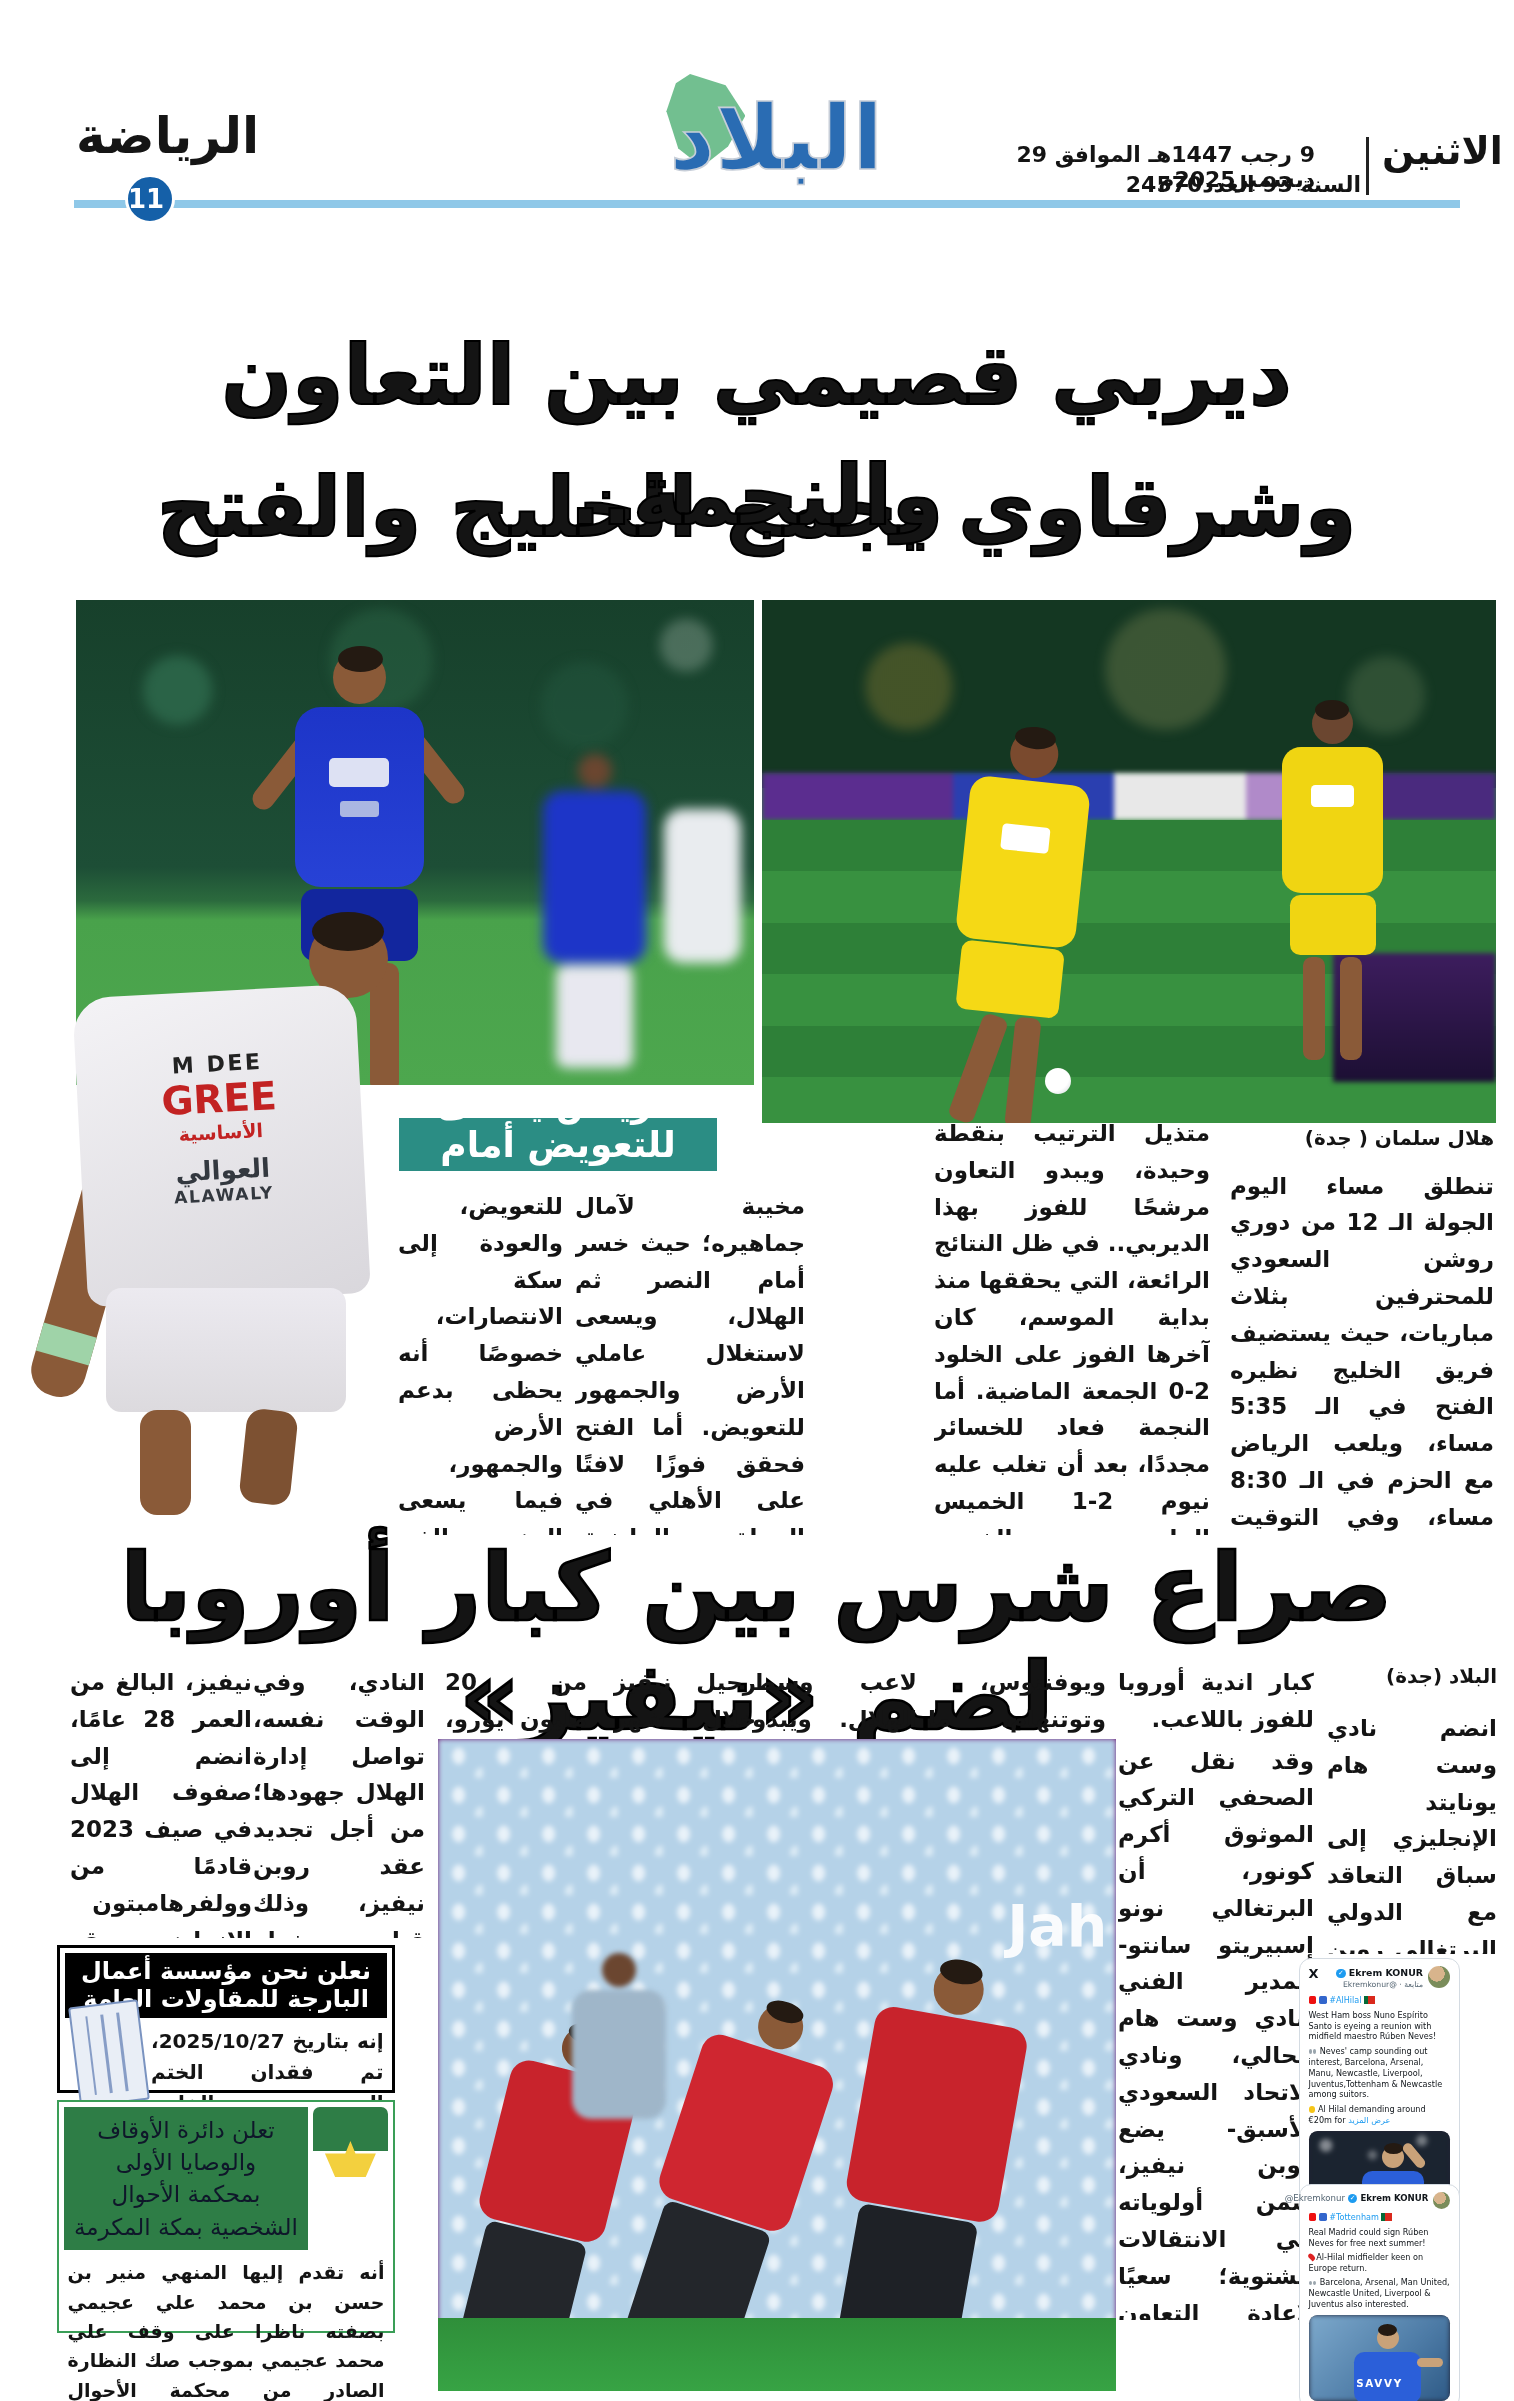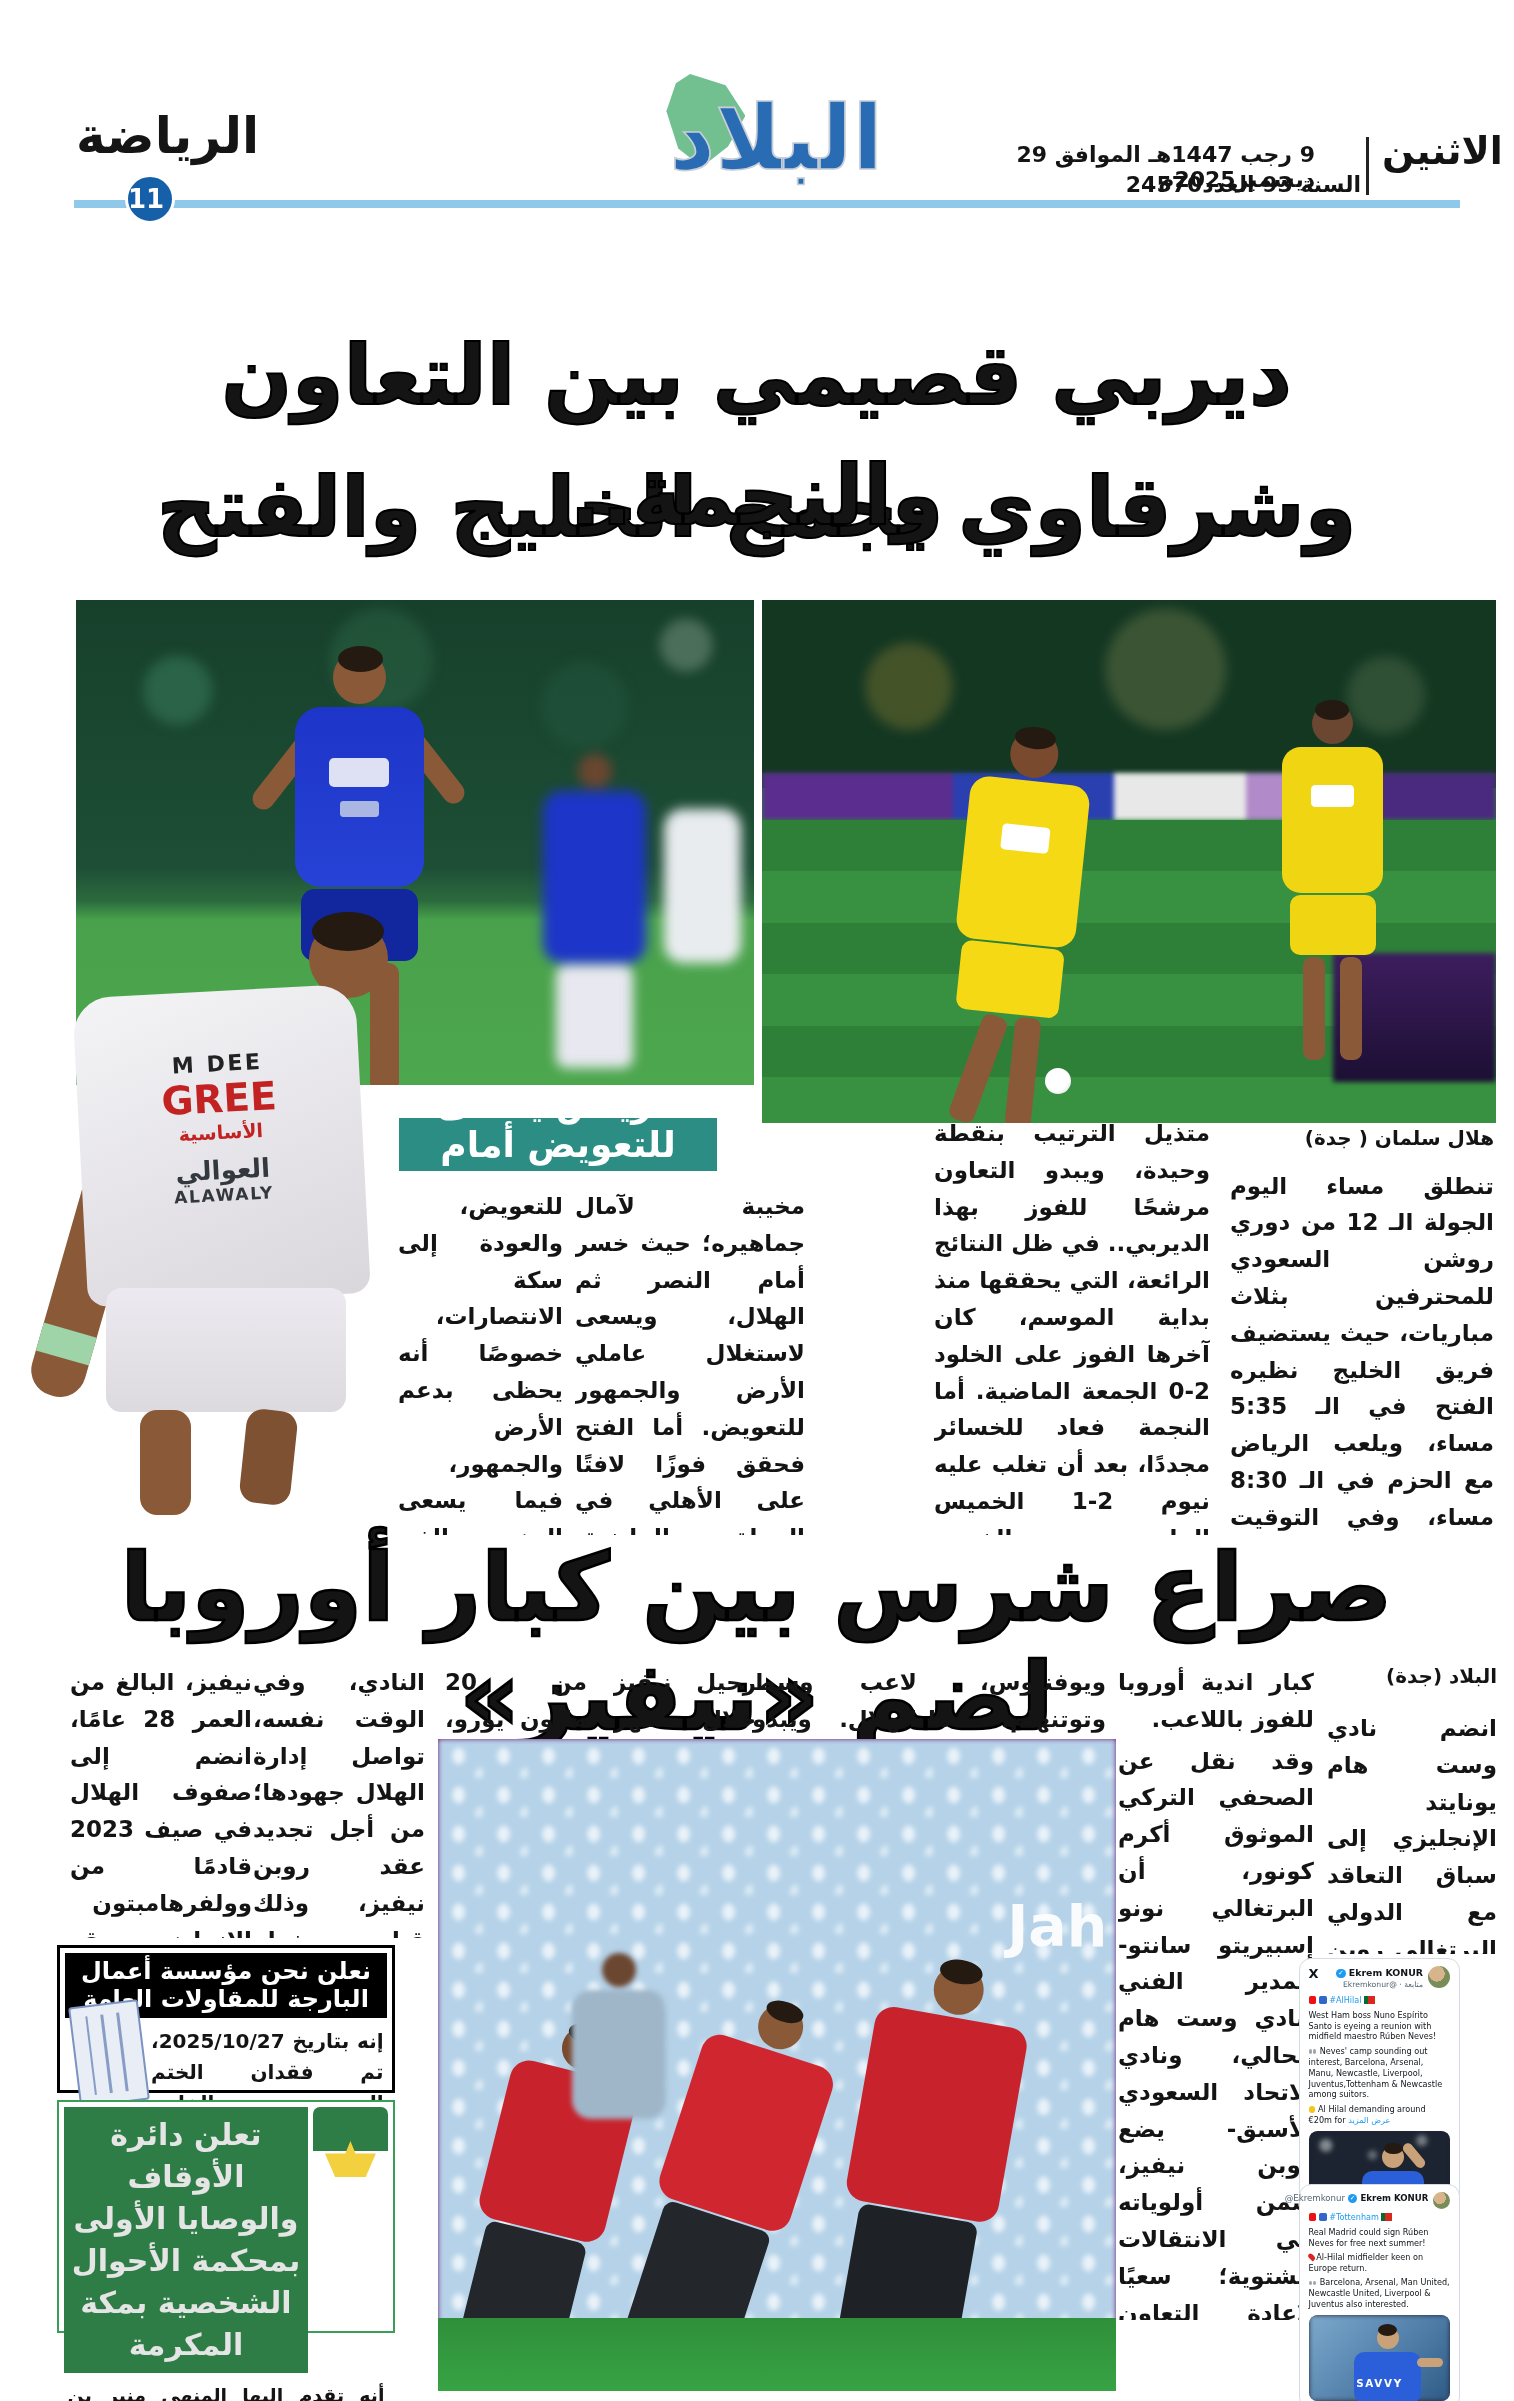--- a/index.html
+++ b/index.html
@@ -39,21 +39,21 @@
   .blur1{filter:blur(2.6px)} .blur2{filter:blur(6px)}
   
   .ad1{border:3.4px solid #000;background:#fff;padding:5.1px}
   .ad1-title{background:#000;color:#fff;font-size:24px;font-weight:bold;text-align:center;padding:4.3px 1.7px}
   .ad1-body{font-size:20px;font-weight:bold;line-height:1.55;text-align:justify;margin:8.6px 3.4px 0 86px}
   .stamp{position:absolute;left:13.7px;top:55px;width:70px;height:101px;border:2.6px solid #7a93c0;
          background:#e9eef6;transform:rotate(-7deg);border-radius:3.4px}
   .stamp i{position:absolute;top:8.6px;bottom:8.6px;width:2.6px;background:#5d7ab2;opacity:.7}
   .ad2{border:2.6px solid #3a9e57;background:#fff}
   .ad2-head{display:flex;align-items:stretch;gap:5.1px;padding:5.1px}
-  .ad2-title{flex:1;background:#2e7d46;color:#e5e5e5;font-size:30px;font-weight:bold;
+  .ad2-title{flex:1;background:#2e7d46;color:#0f172a;font-size:23px;font-weight:normal;
              text-align:center;padding:6.9px 5.1px;line-height:1.4}
   .moj-logo{width:75px;height:75px;position:relative;flex:none}
   .moj-top{position:absolute;inset:0 0 31px 0;background:#2e7d46;border-radius:6.9px 6.9px 0 0}
   .moj-scale{position:absolute;left:12px;right:12px;bottom:5.1px;height:36px;background:#f3d03e;
              clip-path:polygon(50% 0,60% 35%,100% 35%,80% 100%,20% 100%,0 35%,40% 35%)}
   .ad2-body{font-size:19px;font-weight:bold;line-height:1.55;text-align:justify;padding:3.4px 8.6px 0;text-align-last:center}
   
   .tweet{position:absolute;background:#fff;border:0.9px solid #d4dbe2;border-radius:12px;
          padding:6.9px 8.6px;direction:ltr;font-size:8.1px;color:#0f1419;text-align:left;
          font-family:"DejaVu Sans",sans-serif}

